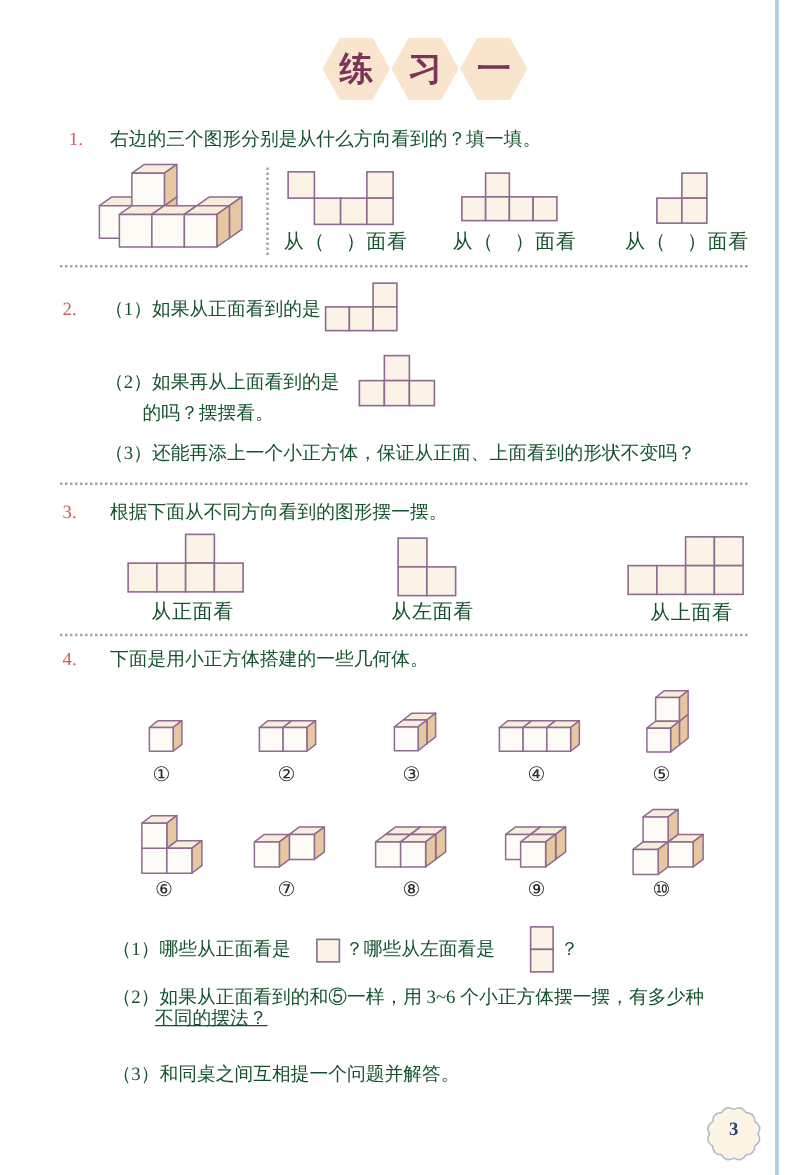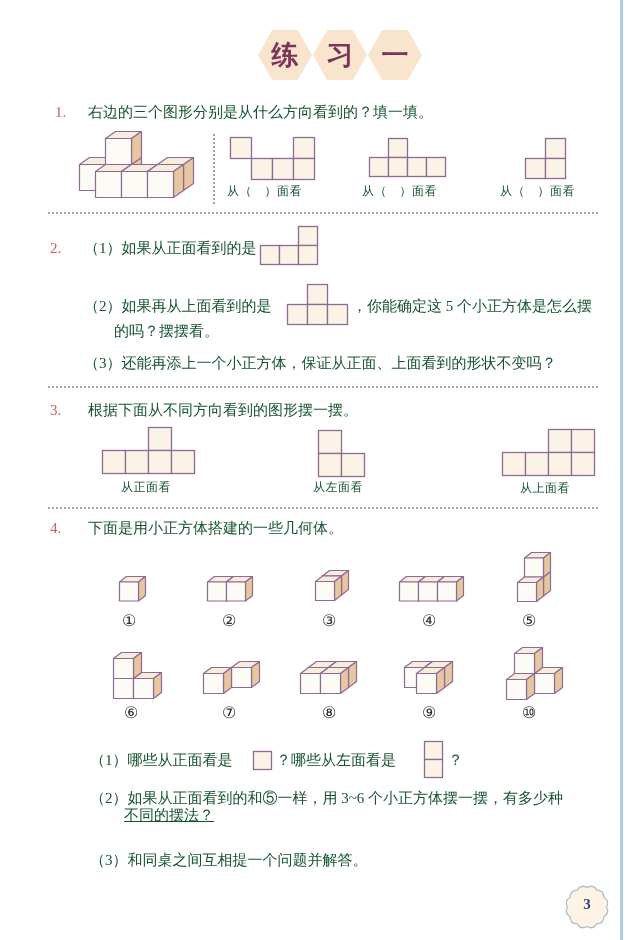--- a/index.html
+++ b/index.html
@@ -3,21 +3,21 @@
 <meta charset="utf-8">
 <style>
   html,body{margin:0;padding:0;background:#e8e8e8;}
   .page{
     position:relative;width:628px;height:940px;background:#ffffff;
     font-family:"Liberation Serif","DejaVu Serif",serif;overflow:hidden;
     margin:0 auto;
   }
   .t{position:absolute;font-size:15px;color:#14532d;white-space:nowrap;line-height:1.25;}
   .qnum{color:#cd5c5c;}
-  .vlabel{font-size:12px;letter-spacing:.5px;}
+  .vlabel{font-size:16px;letter-spacing:.5px;}
   .circ{font-size:16px;color:#2b2b2b;}
   .hex{
     position:absolute;width:54px;height:50px;background:#f9e5cd;
     clip-path:polygon(26% 0,74% 0,100% 50%,74% 100%,26% 100%,0 50%);
     display:flex;align-items:center;justify-content:center;
     font-size:27px;font-weight:bold;color:#7b3457;
   }
   .sep{position:absolute;left:48px;width:550px;height:0;border-top:2px dotted #a0a4ae;}
   .vsep{position:absolute;height:70px;width:0;border-left:2px dotted #a0a4ae;}
   .edge-line{position:absolute;top:0;height:940px;width:3px;}
@@ -48,21 +48,20 @@
   <span class="t" style="left:88px;top:103px;">右边的三个图形分别是从什么方向看到的？填一填。</span>
   <div class="vsep" style="left:213px;top:134px;"></div>
   <span class="t vlabel" style="left:227px;top:184px;">从（　）面看</span>
   <span class="t vlabel" style="left:362px;top:184px;">从（　）面看</span>
   <span class="t vlabel" style="left:500px;top:184px;">从（　）面看</span>
   <div class="sep" style="top:212px;"></div>
 
   <span class="t qnum" style="left: 50px; top: 239px; color: rgb(205, 92, 92);">2.</span>
   <span class="t" style="left:84px;top:239px;">（1）如果从正面看到的是</span>
   <span class="t" style="left:84px;top:297px;">（2）如果再从上面看到的是</span>
-  <span class="t" style="left:352px;top:297px;">，你能确定这 5 个小正方体是怎么摆</span>
   <span class="t" style="left:114px;top:322px;">的吗？摆摆看。</span>
   <span class="t" style="left:84px;top:354px;">（3）还能再添上一个小正方体，保证从正面、上面看到的形状不变吗？</span>
   <div class="sep" style="top:386px;"></div>
 
   <span class="t qnum" style="left: 50px; top: 401px; color: rgb(205, 92, 92);">3.</span>
   <span class="t" style="left:88px;top:401px;">根据下面从不同方向看到的图形摆一摆。</span>
   <span class="t vlabel" style="left:121px;top:480px;">从正面看</span>
   <span class="t vlabel" style="left:313px;top:480px;">从左面看</span>
   <span class="t vlabel" style="left:520px;top:481px;">从上面看</span>
   <div class="sep" style="top:507px;"></div>

